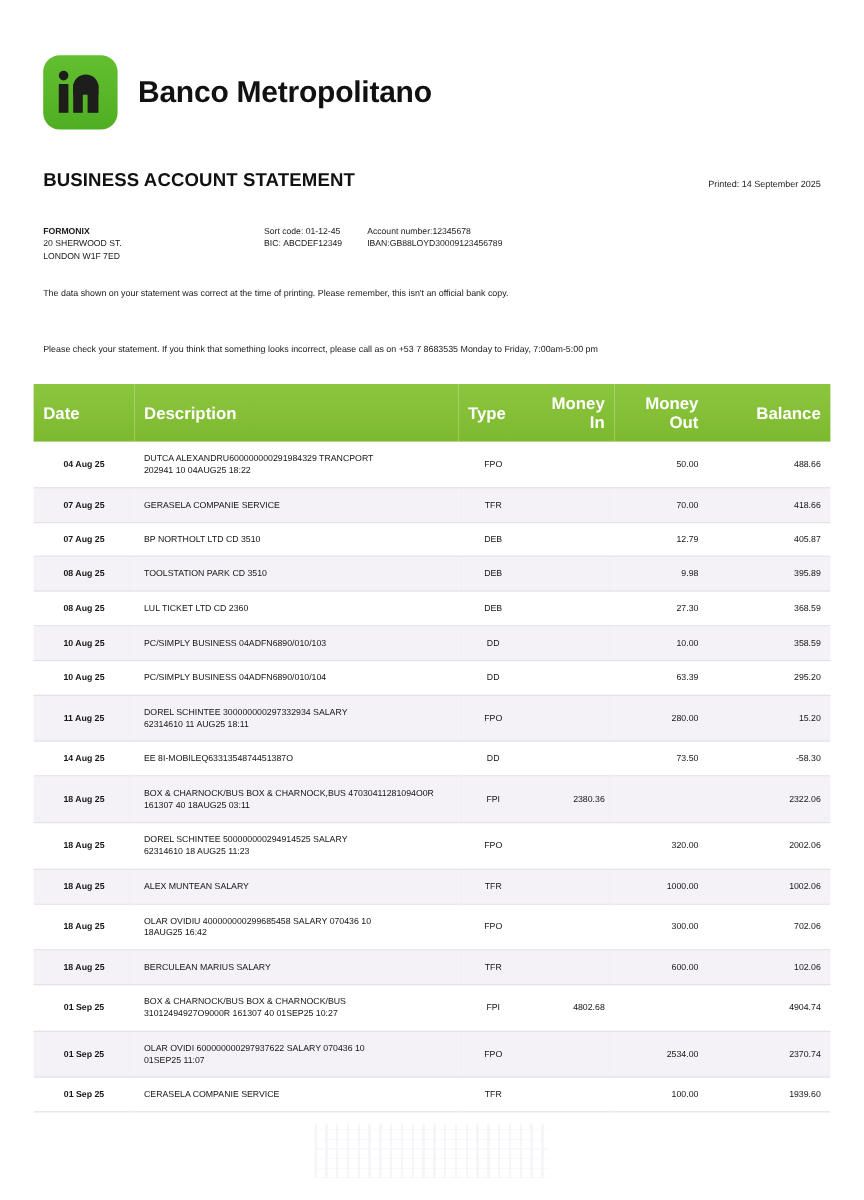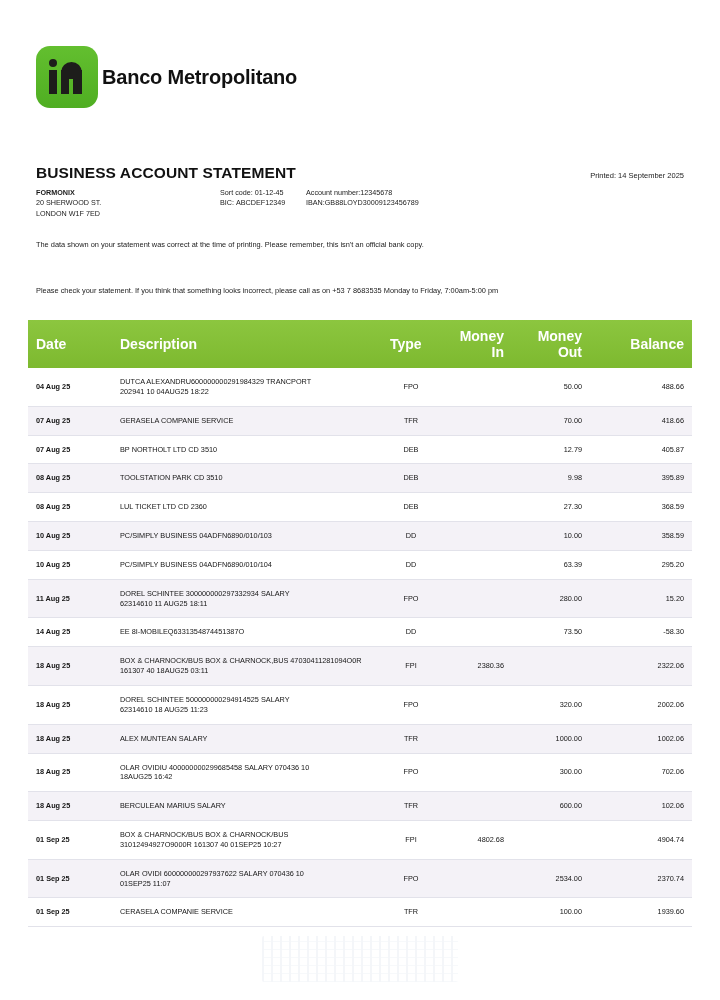--- a/index.html
+++ b/index.html
@@ -58,32 +58,32 @@
   .logo-mark .dot {
     position: absolute;
     left: 13px;
     top: 13px;
     width: 8px;
     height: 8px;
     background: #1d1d1b;
     border-radius: 50%;
   }
   .logo-text {
-    margin-left: 4px;
-    font-size: 20px;
+    margin-left: 17px;
+    font-size: 25px;
     font-weight: bold;
     letter-spacing: -0.2px;
     color: #111;
     white-space: nowrap;
   }
 
   
   .title-row {
     position: absolute;
-    top: 164px;
+    top: 142px;
     left: 36px;
     right: 36px;
     display: flex;
     align-items: flex-end;
     justify-content: space-between;
   }
   .doc-title {
     font-size: 15.5px;
     font-weight: bold;
     color: #111;
@@ -160,21 +160,21 @@
     font-size: 7.3px;
     color: #151515;
     padding: 9px 8px;
     vertical-align: middle;
     border-bottom: 1px solid #e2e2ea;
     line-height: 1.35;
   }
   table.stmt tbody tr.alt td {
     background: #f4f2f7;
   }
-  td.date { font-weight: bold; font-size: 7.2px; white-space: nowrap; }
+  td.date { font-weight: bold; font-size: 7.2px; white-space: nowrap; text-align: center; }
   td.type { text-align: center; }
   td.num { text-align: right; }
   .desc-l2 { display: block; }
 
   
   col.c-date { width: 84px; }
   col.c-desc { width: 270px; }
   col.c-type { width: 58px; }
   col.c-in   { width: 72px; }
   col.c-out  { width: 78px; }

